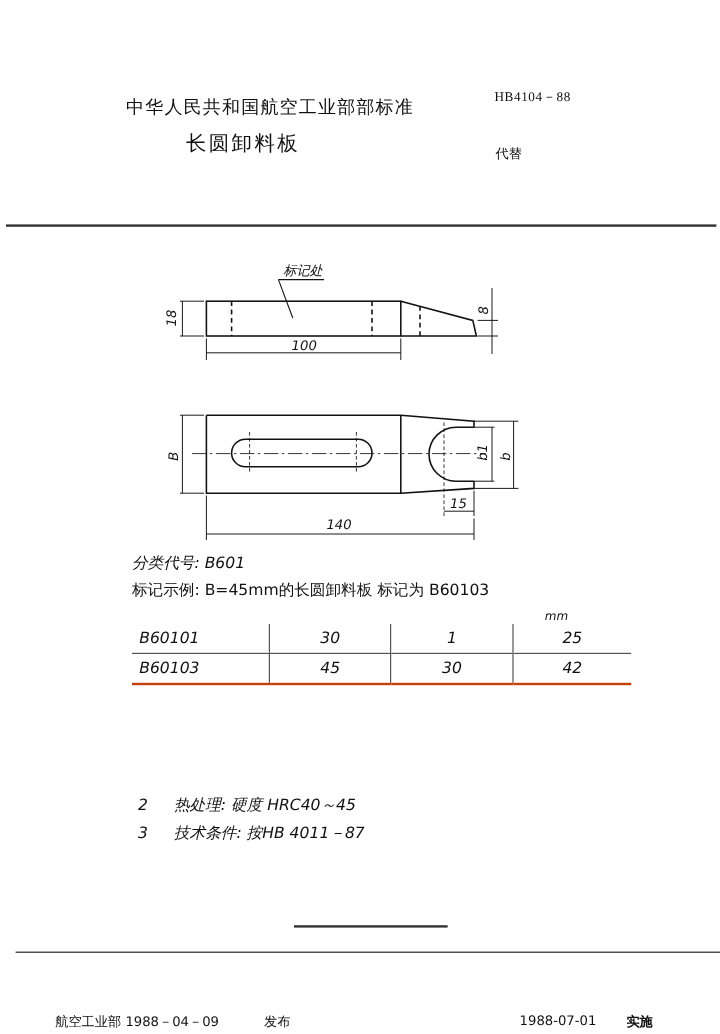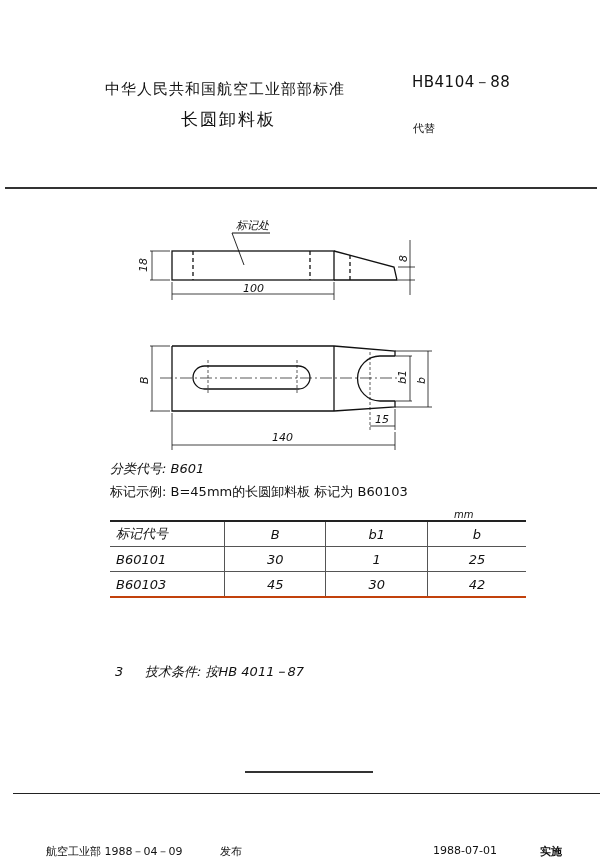--- a/index.html
+++ b/index.html
@@ -1,21 +1,21 @@
 <!DOCTYPE html>
 <html><head>
 <meta charset="utf-8">
 <style>
   html, body { margin:0; padding:0; background:#ffffff; }
   body { width:600px; height:862px; position:relative; overflow:hidden;
          font-family:"DejaVu Sans", sans-serif; color:#111; }
   .abs { position:absolute; }
   .org { left:105px; top:46px; font-size:15px; font-weight:normal; letter-spacing:1px;margin-top:34px; }
-  .code { left:412px; top:73px; font-size:15px; letter-spacing:0.5px; }
-  .title { left:155px; top:108px; font-size:17px; font-family:"DejaVu Serif", serif; letter-spacing:2px;margin-left:26px; }
+  .code { left:412px; top:73px; font-size:11px; letter-spacing:0.5px;font-family:Liberation Serif, serif; }
+  .title { left:155px; top:108px; font-size:17px; font-family:"DejaVu Serif", serif; letter-spacing:2px; }
   .replace { left:413px; top:121px; font-size:11px;text-align:center; }
   .rule-top { left:5px; top:187px; width:592px; height:2px; background:#333; }
   svg.drawing { position:absolute; left:0; top:200px; }
   .dim { font-family:"DejaVu Sans", sans-serif; font-style:italic; font-size:11px; fill:#111; }
   .cls { left:110px; top:460px; font-size:13px; font-style:italic; }
   .mark { left:110px; top:483px; font-size:13px; }
   .unit { left:454px; top:509px; font-size:10px; font-style:italic; }
   table.spec { position:absolute; left:110px; top:520px; width:416px; border-collapse:collapse;
                font-style:italic; font-size:13px; }
   table.spec td, table.spec th { height:24px; font-weight:normal; text-align:center; padding:0; }
@@ -111,43 +111,38 @@
   <span>B601</span>
 </div>
 <div class="abs mark">
   <span>标记示例:</span>
   <span>B=45mm的长圆卸料板 标记为 B60103</span>
 </div>
 <div class="abs unit">mm</div>
 
 <table class="spec">
   <tbody>
-      <tr>
-    <th>标记代号</th>
-    <th>B</th>
-    <th>b1</th>
-    <th>b</th>
-  </tr>
   <tr>
     <td>B60101</td>
     <td>30</td>
     <td>1</td>
     <td>25</td>
   </tr>
   <tr>
     <td>B60103</td>
     <td>45</td>
     <td>30</td>
     <td>42</td>
   </tr>
 </tbody>
   </table>
 
 <div class="abs notes">
+  <div><span class="n">2</span><span>热处理: 硬度 HRC40～45</span></div>
   <div><span class="n">3</span><span>技术条件: 按HB 4011－87</span></div>
 </div>
 
 <div class="abs short-rule"></div>
 <div class="abs rule-bot"></div>
 <div class="abs footer" style="left:46px;">航空工业部 1988－04－09</div>
 <div class="abs footer" style="left:220px;">发布</div>
 <div class="abs footer" style="left:433px;">1988-07-01</div>
-<div class="abs footer" style="left:540px;font-weight:bold;">实施</div>
+<div class="abs footer" style="left:522px;font-weight:bold;">实施</div>
 
 </body></html>

